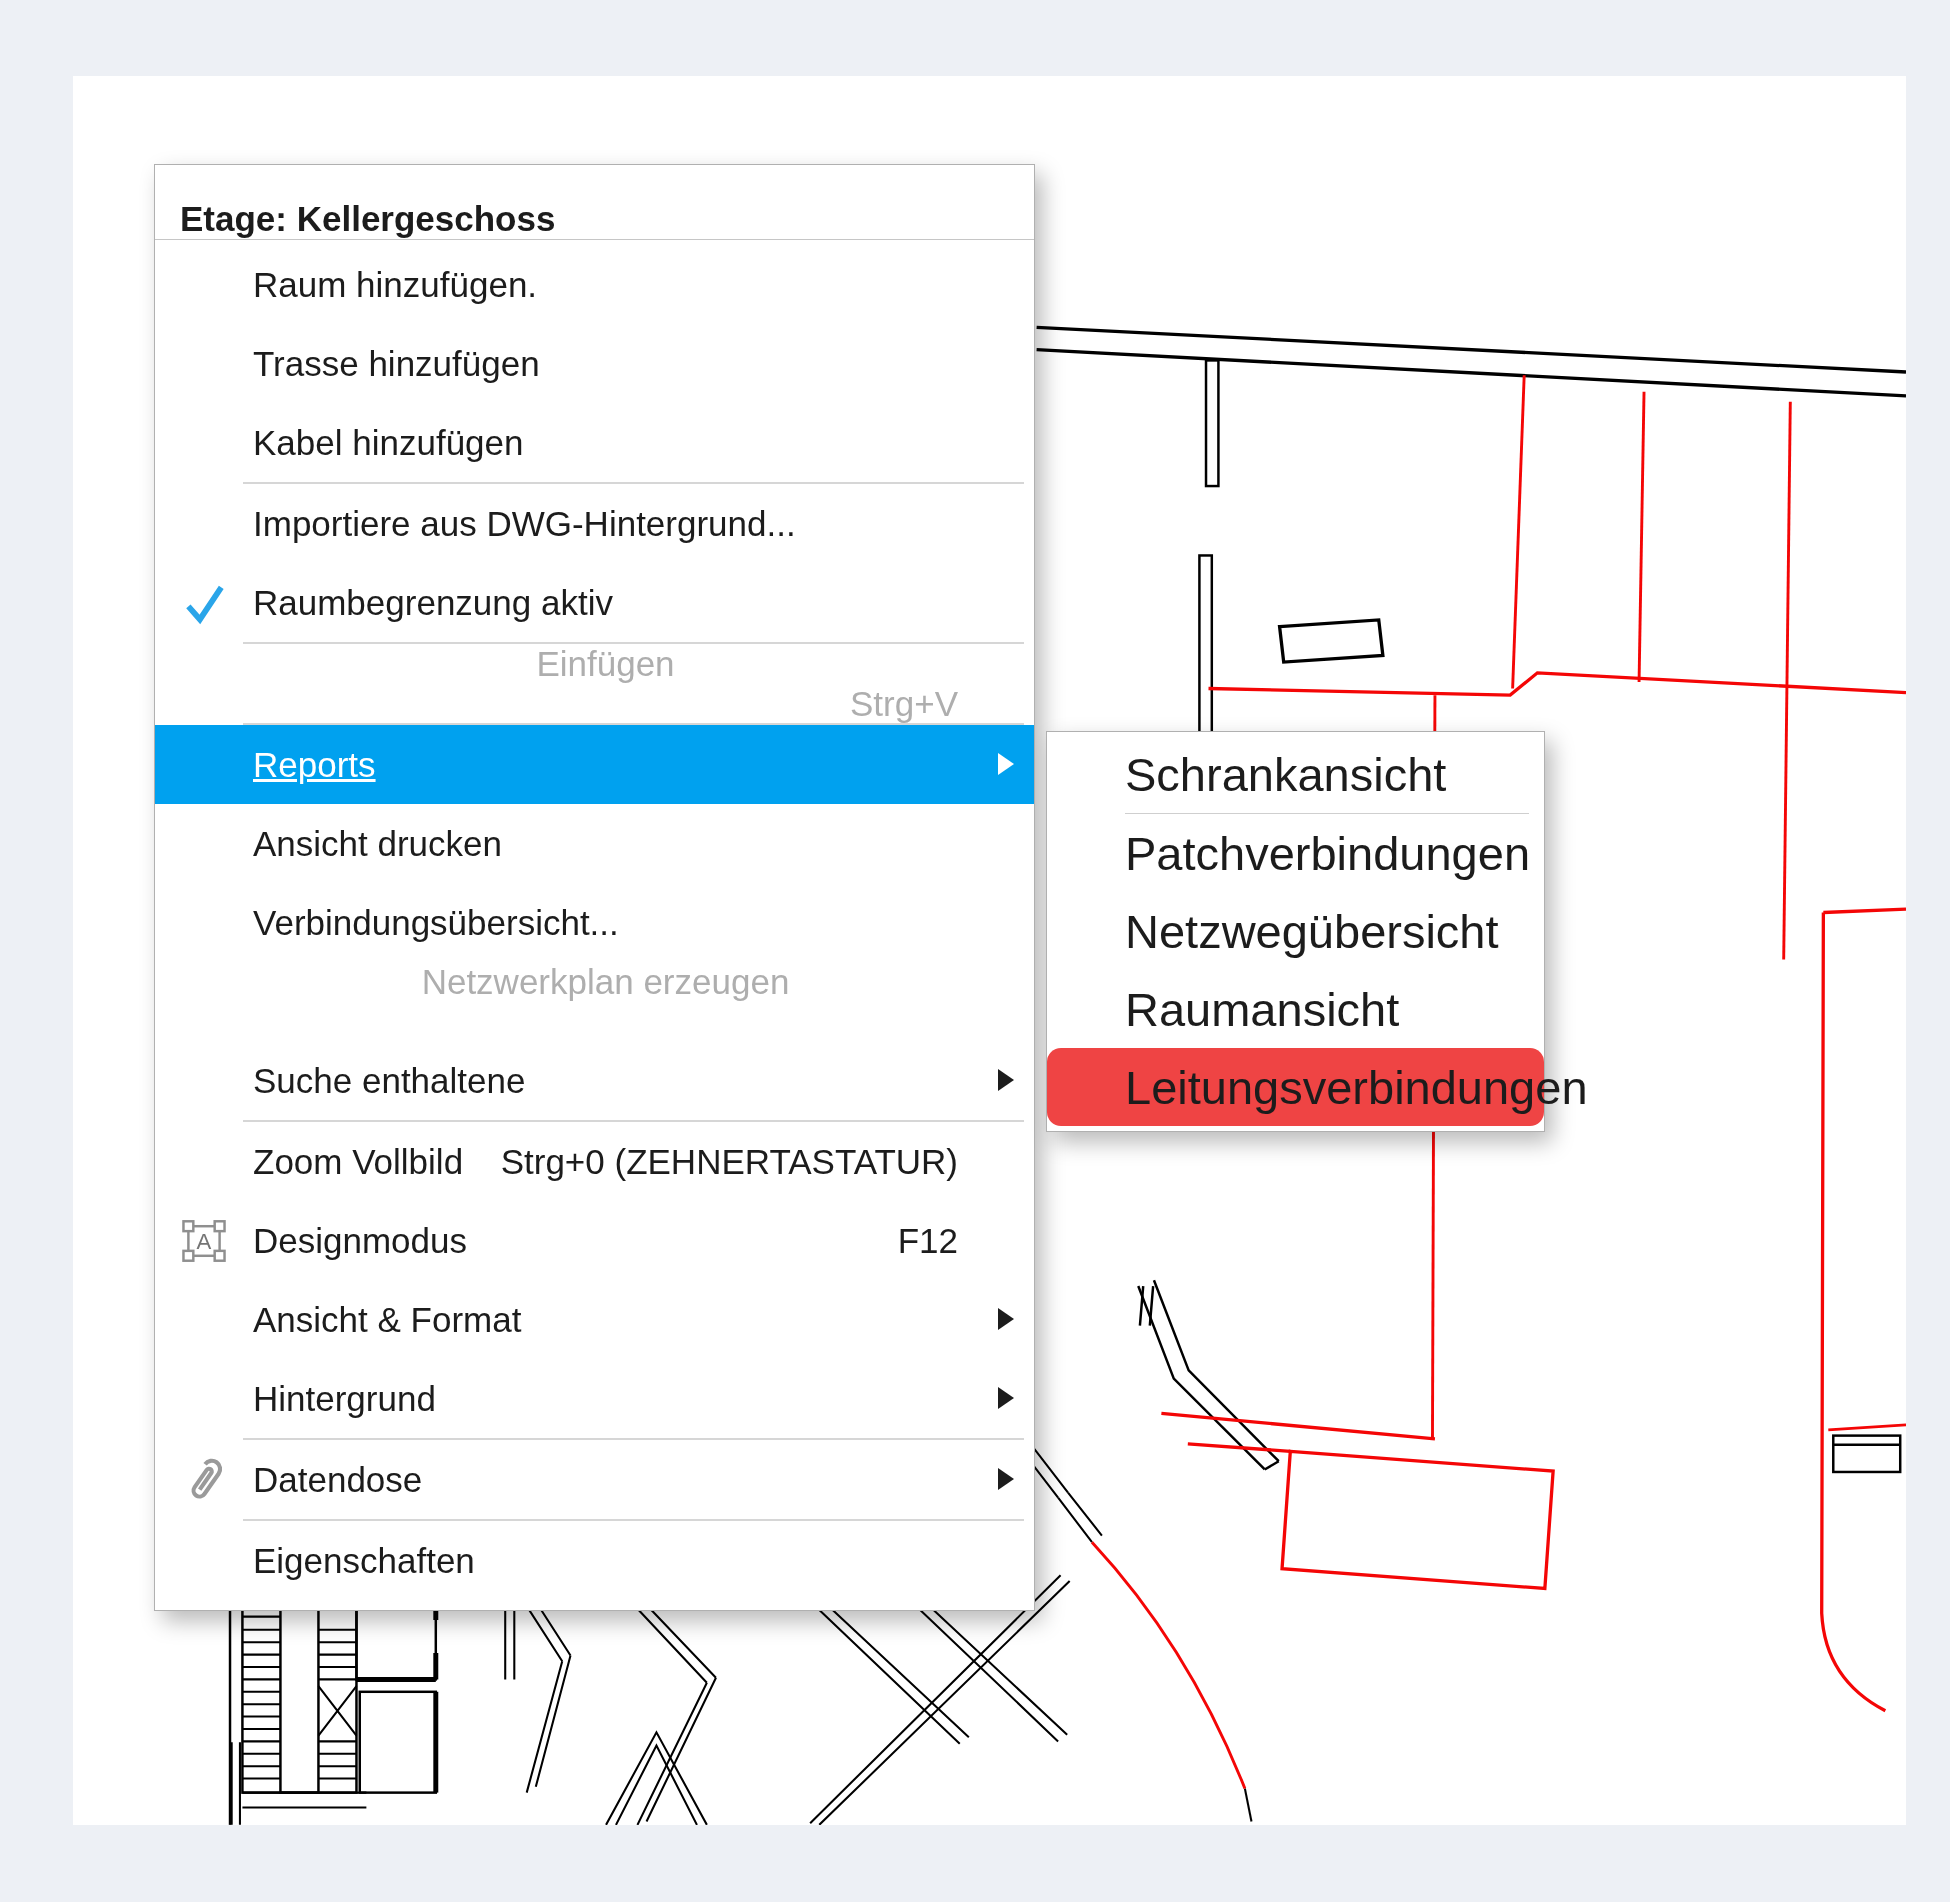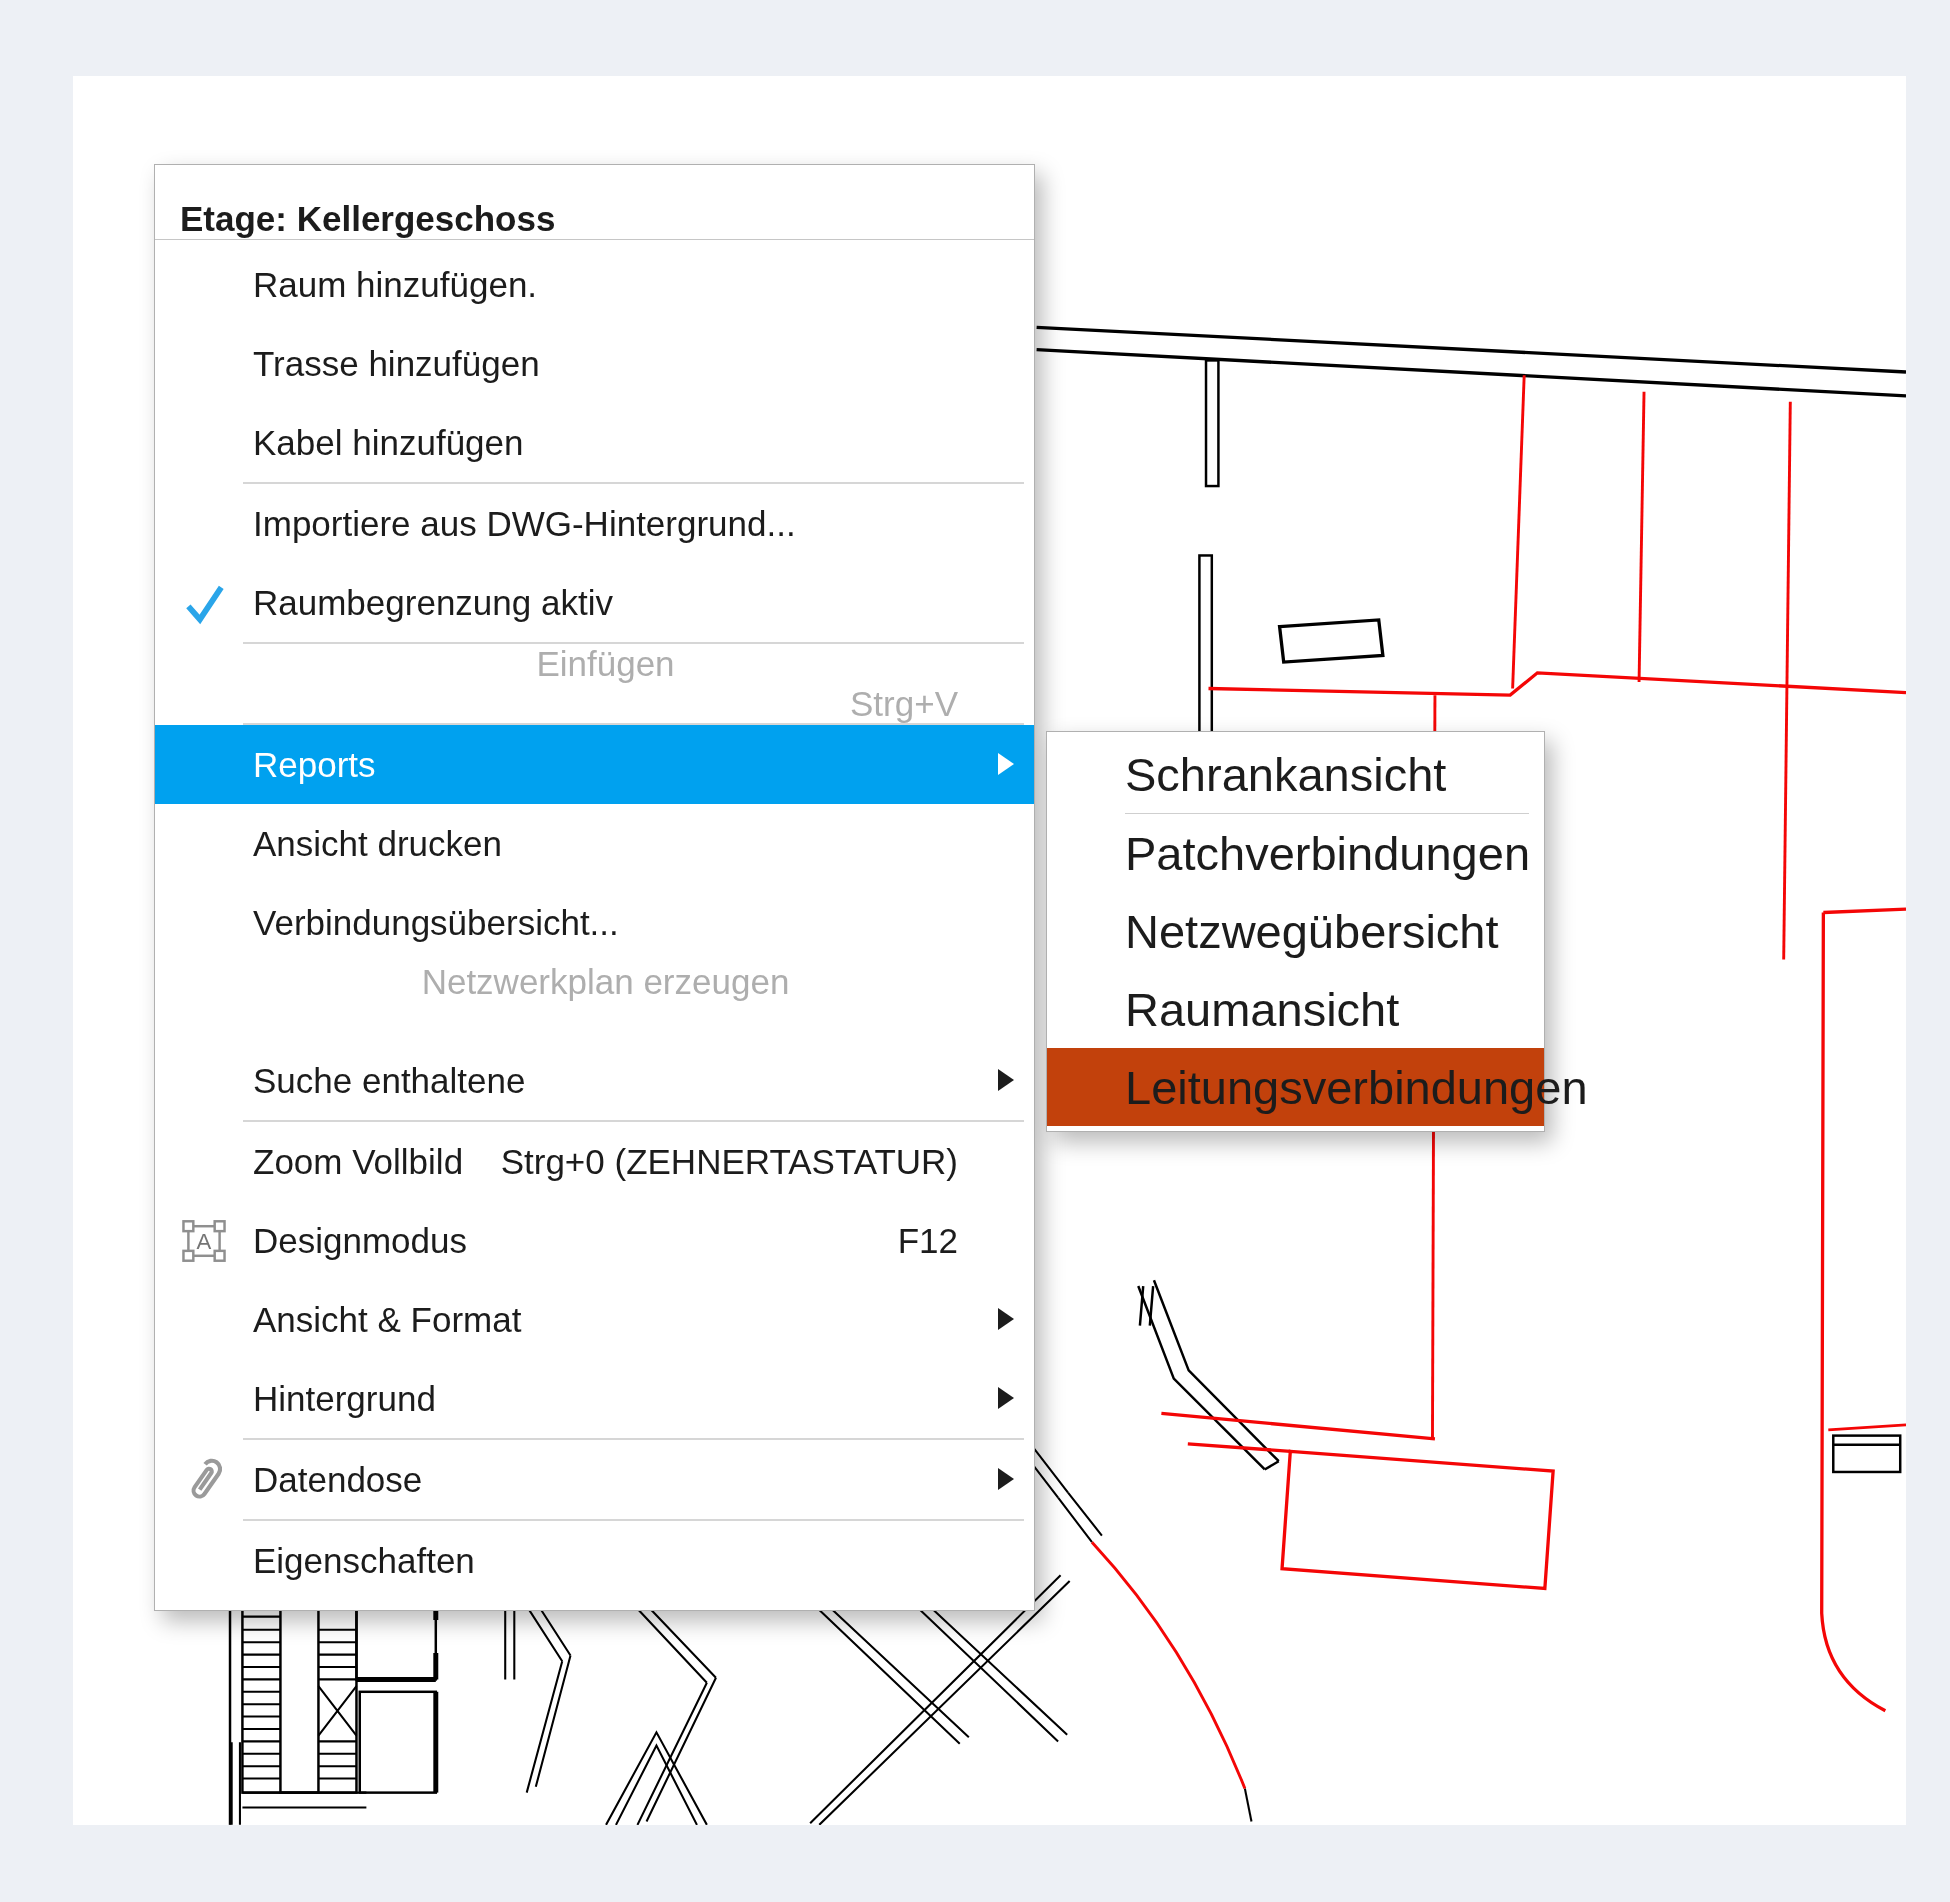--- a/index.html
+++ b/index.html
@@ -15,22 +15,22 @@
 
   .hdr{height:74px;display:flex;align-items:flex-end;padding-left:25px;
        font-size:35px;font-weight:bold;border-bottom:1.7px solid #c6c6c6;}
   .items{padding:5px 0 10px 0;}
   .mi{position:relative;height:79px;display:flex;align-items:center;
       padding:0 76px 0 98px;font-size:35px;white-space:nowrap;}
   .smi{position:relative;height:78px;display:flex;align-items:center;
       padding:0 25px 0 78px;font-size:47px;white-space:nowrap;}
   .mi .sc{margin-left:auto;}
   .mi.disabled,.mi.disabled .sc{color:#aeaeae;flex-direction:column;}
-  .mi.sel{background:#00a1ef;color:#ffffff;}
-  .smi.ssel{background:#c2410c;}
+  .mi.sel{background:#00a1ef;color:#ffffff;text-decoration:underline;}
+  .smi.ssel{background:#ef4444;border-radius:14px;}
   .sep{border-top:2.5px solid #d6d6d6;margin:0 10px 0 88px;height:0;}
   .ssep{border-top:1.7px solid #cfcfcf;margin:0 15px 0 78px;height:0;}
   .icol{position:absolute;left:0;top:0;width:98px;height:100%;
         display:flex;align-items:center;justify-content:center;}
   .arr{position:absolute;right:20px;top:50%;margin-top:-11.6px;width:0;height:0;
        border-top:11.6px solid transparent;border-bottom:11.6px solid transparent;
        border-left:16.5px solid #1c1c1c;}
   .mi.sel .arr{border-left-color:#ffffff;}
 </style>
 </head>

